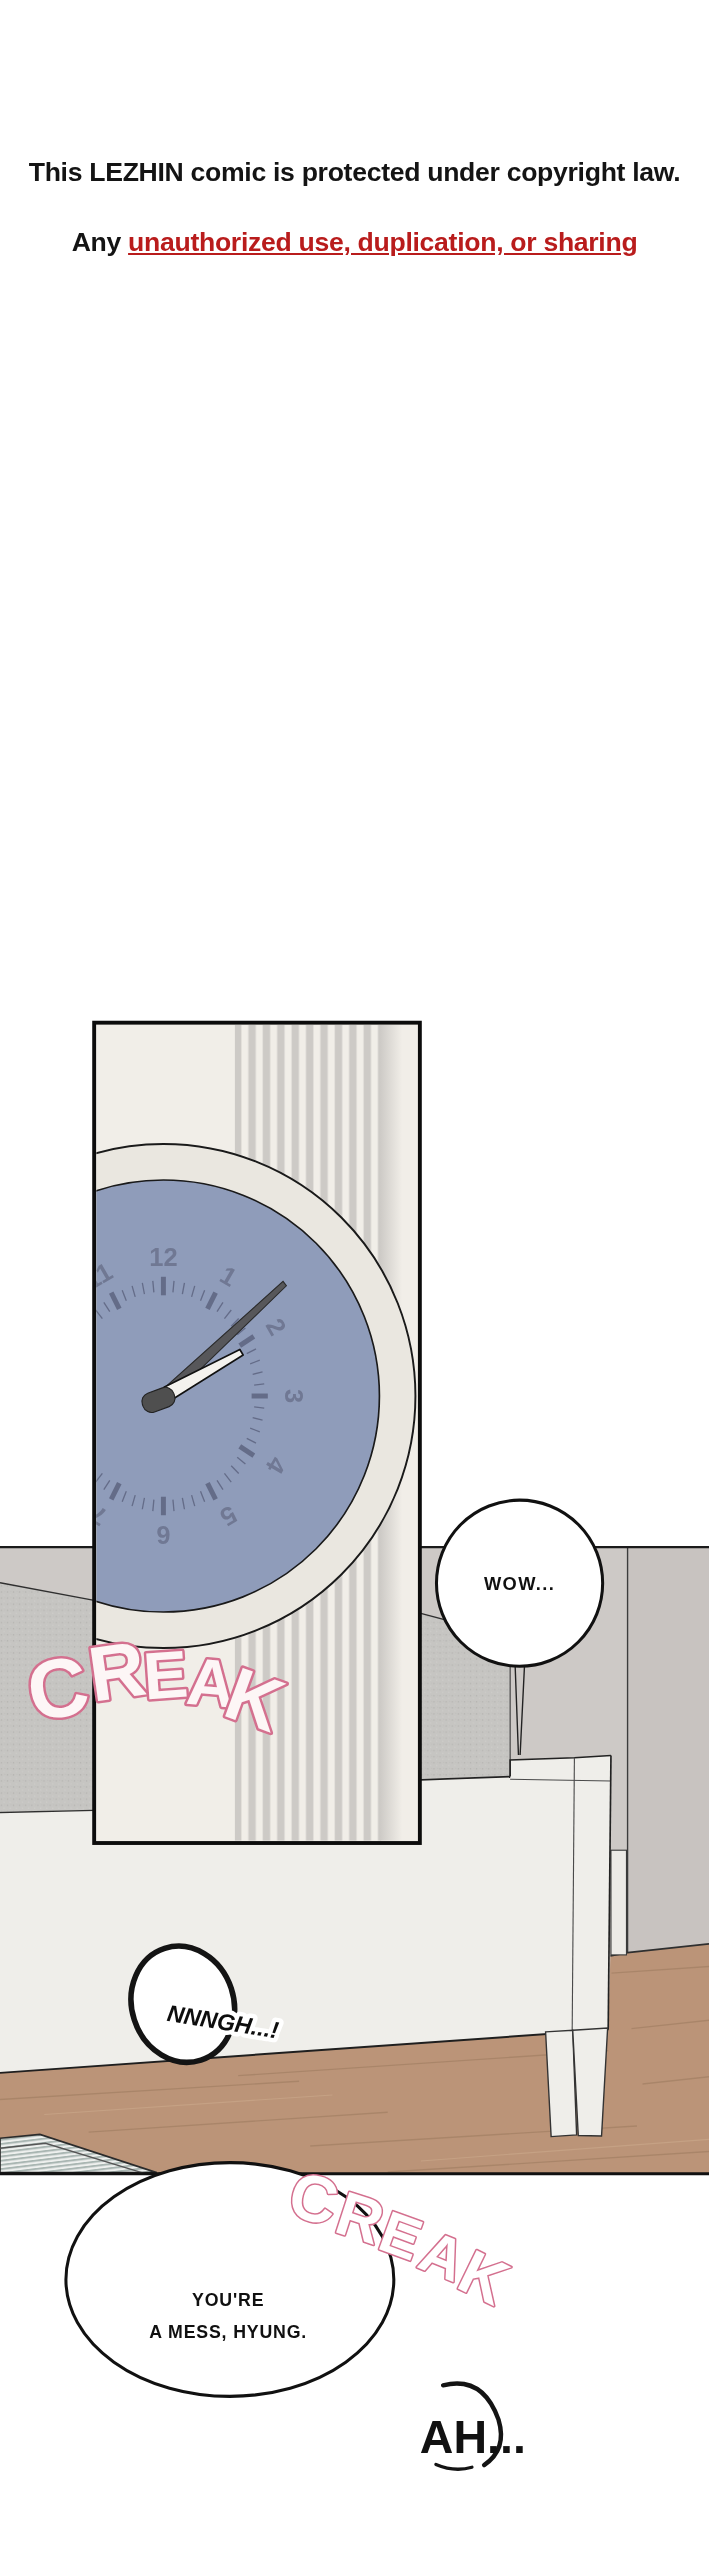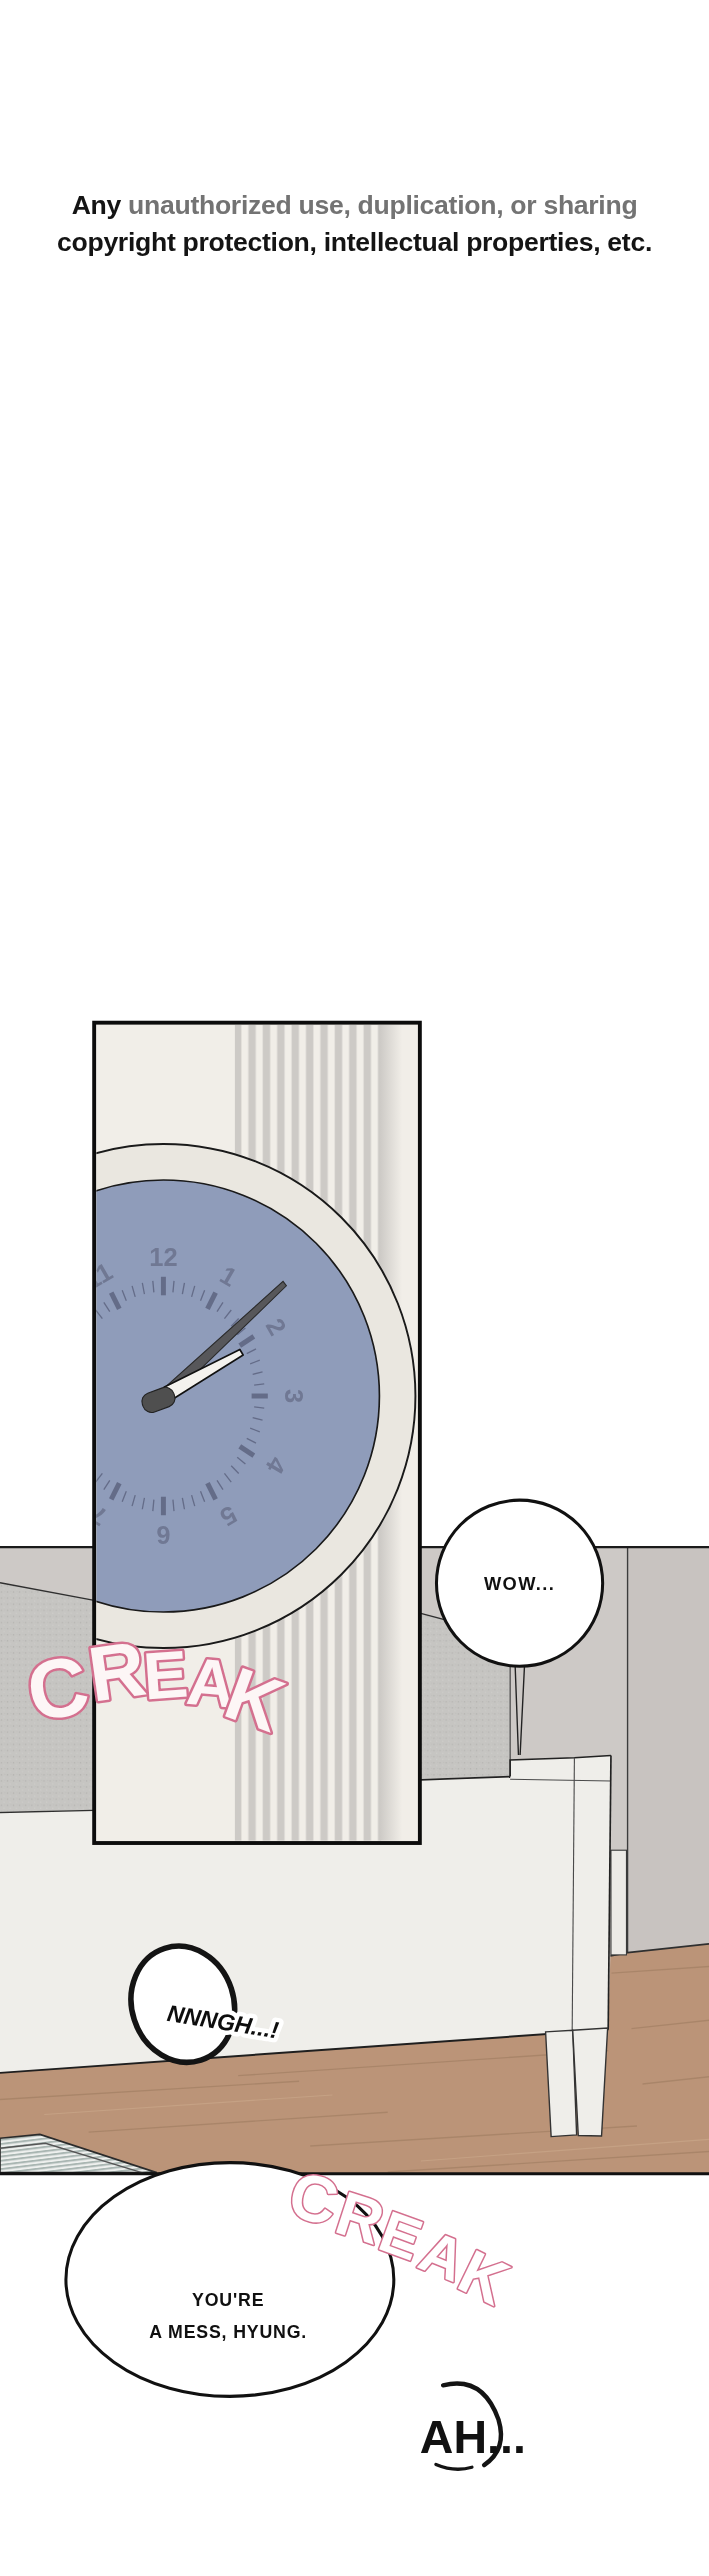--- a/index.html
+++ b/index.html
@@ -2,34 +2,34 @@
 <html style="font-size:8.9px"><head>
 <meta charset="utf-8">
 <style>
   html,body{margin:0;padding:0;background:#ffffff;}
   #page{position:relative;width:709px;height:2576px;background:#ffffff;overflow:hidden;
         font-family:"Liberation Sans", sans-serif;}
   .copyright{position:absolute;top:154px;left:0;width:709px;text-align:center;
              color:#141414;font-weight:700;font-size:26.6px;line-height:37px;letter-spacing:-0.3px;}
   .copyright p{margin:0;}
   .copyright .second{margin-top:33px;}
-  .red{color:#737373;}
+  .red{color:#b91c1c;text-decoration:underline;}
   svg{position:absolute;left:0;top:0;}
   text{font-family:"Liberation Sans", sans-serif;}
   .dialogue{font-weight:700;fill:#101010;}
   .sfx{font-weight:700;paint-order:stroke;stroke-linejoin:round;}
 </style>
 </head>
 <body>
 
 <div id="page">
 
   <div class="copyright">
+    <p><span>This LEZHIN comic is protected under copyright law.</span></p>
     <p class="second"><span>Any </span><span class="red">unauthorized use, duplication, or sharing</span></p>
-    <p><span>copyright protection, intellectual properties, etc.</span></p>
   </div>
 
   <svg id="art" width="709" height="2576" viewBox="0 0 1280 4650">
     <defs>
       <clipPath id="panelClip">
           <rect x="174" y="1850" width="580" height="1473"></rect>
         </clipPath>
       <pattern id="wallstripes" width="26" height="20" patternUnits="userSpaceOnUse">
         <rect width="26" height="20" fill="#f1eee8"></rect>
         <rect x="5.5" width="1.8" height="20" fill="#e2dfda"></rect>

